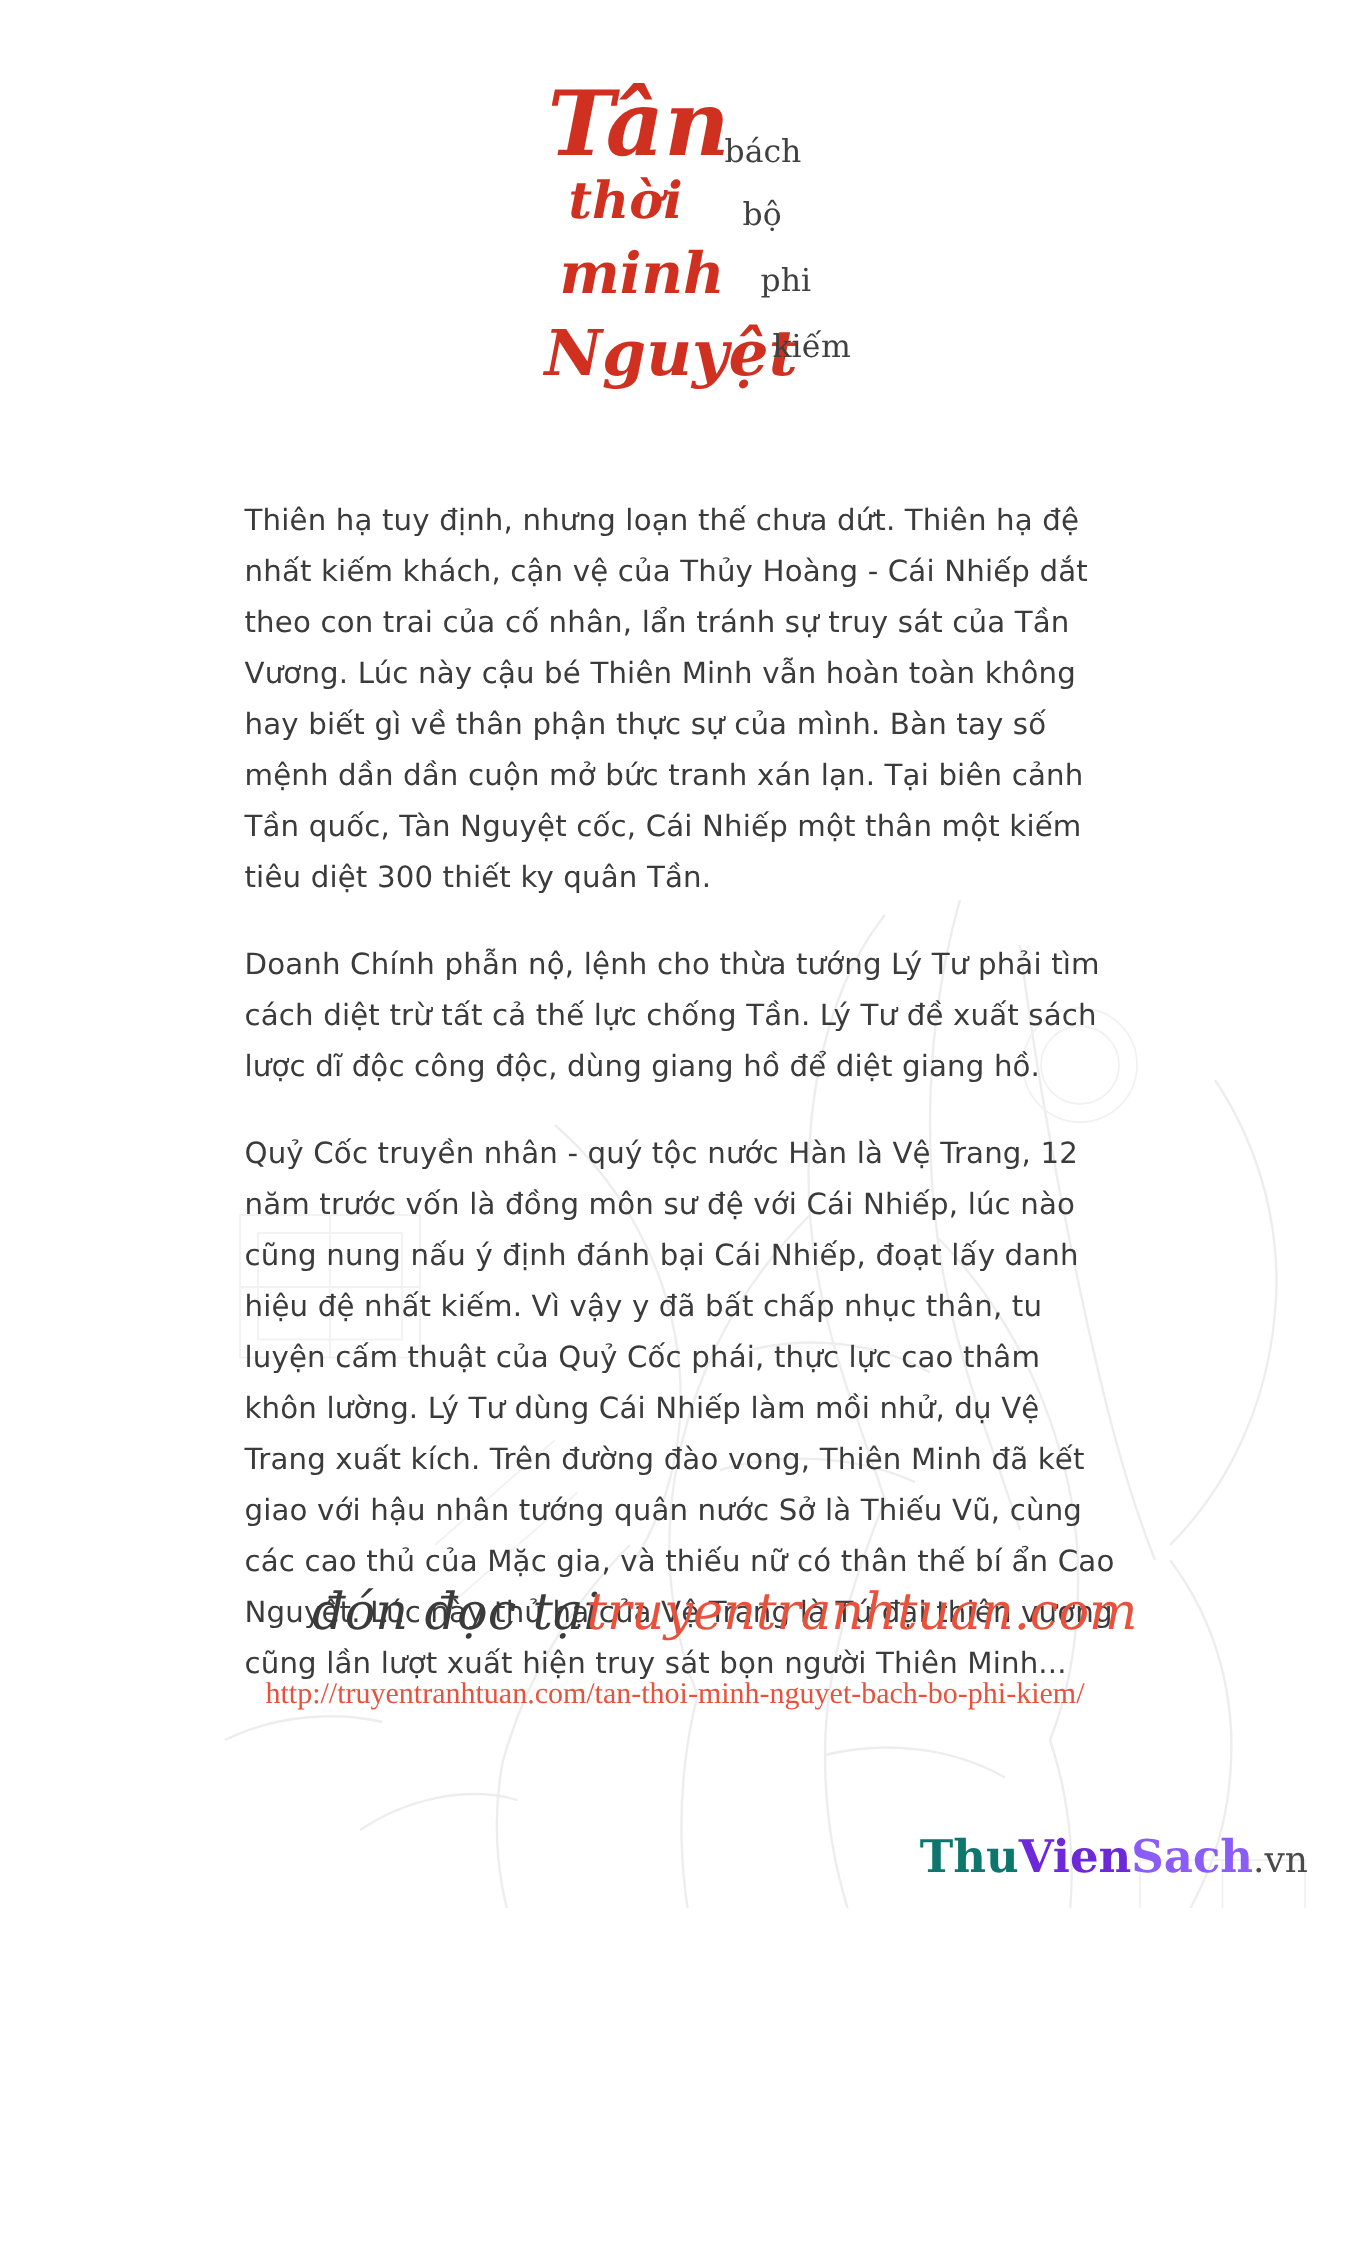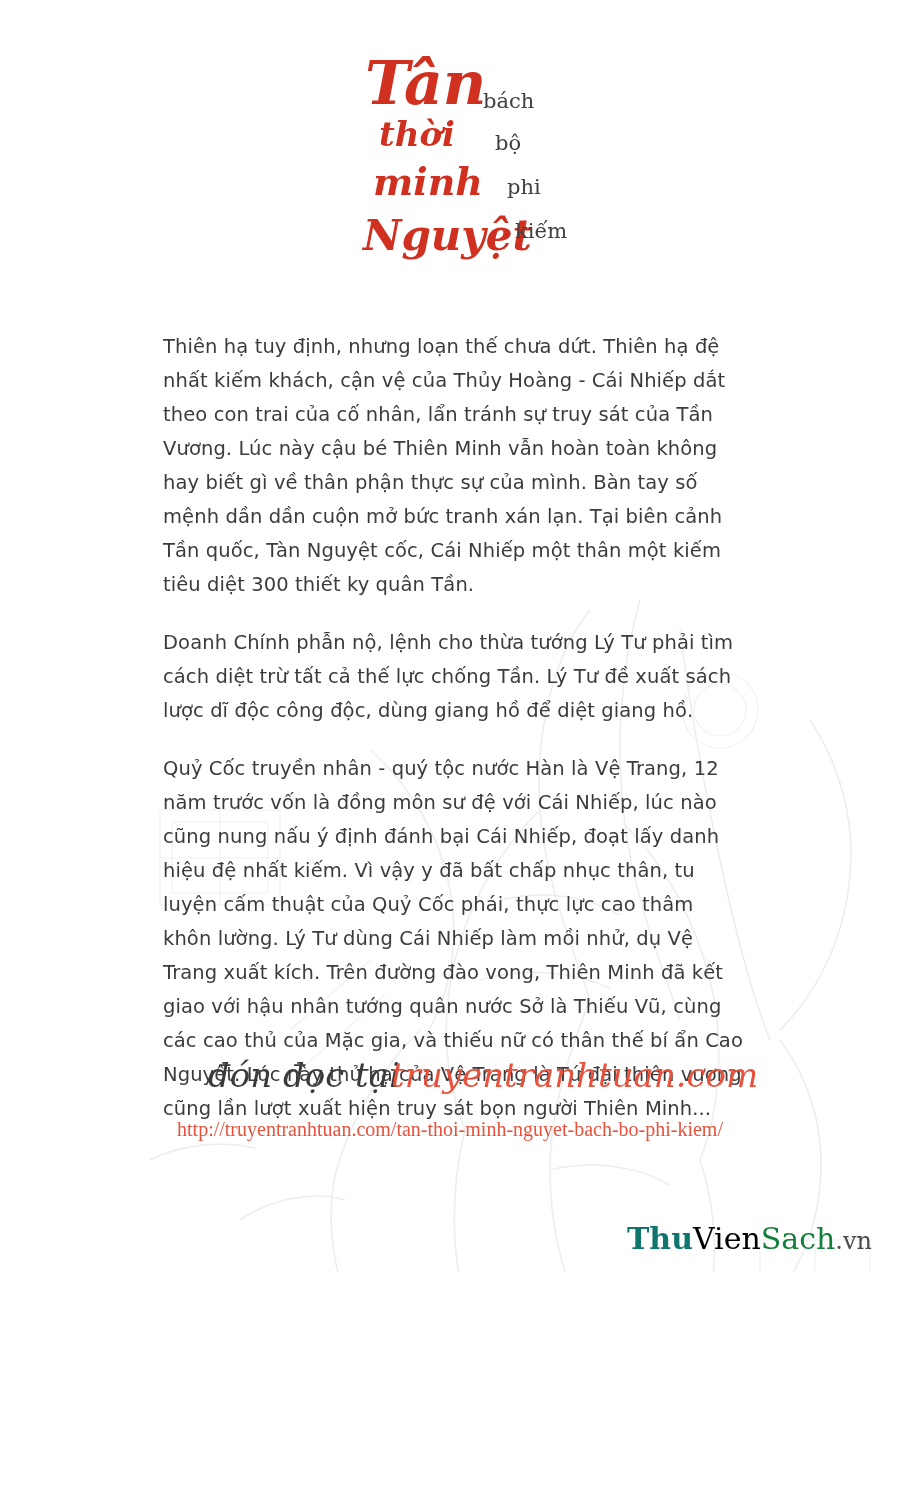--- a/index.html
+++ b/index.html
@@ -154,22 +154,22 @@
   #footer-brand {
     position: absolute;
     right: 28px;
     bottom: 16px;
     font-family: "DejaVu Serif", serif;
     font-size: 30px;
     letter-spacing: 0px;
     white-space: nowrap;
   }
   #footer-brand .b1 { color: #0f766e; font-weight: bold; }
-  #footer-brand .b2 { color: #000000; font-weight: normal; }
-  #footer-brand .b3 { color: #15803d; font-weight: normal; }
+  #footer-brand .b2 { color: #6d28d9; font-weight: bold; }
+  #footer-brand .b3 { color: #8b5cf6; font-weight: bold; }
   #footer-brand .b4 { color: #4a4a4a; font-size: 24px; }
 </style>
 </head>
 <body>
 
 <div id="page">
 
   <svg id="bg-art" viewBox="0 0 780 860" xmlns="http://www.w3.org/2000/svg">
     <g fill="none" stroke="#dcdcdc" stroke-width="1.6">
       <path d="M470 10 C430 60 415 140 420 210 C425 280 450 340 470 400"></path>

